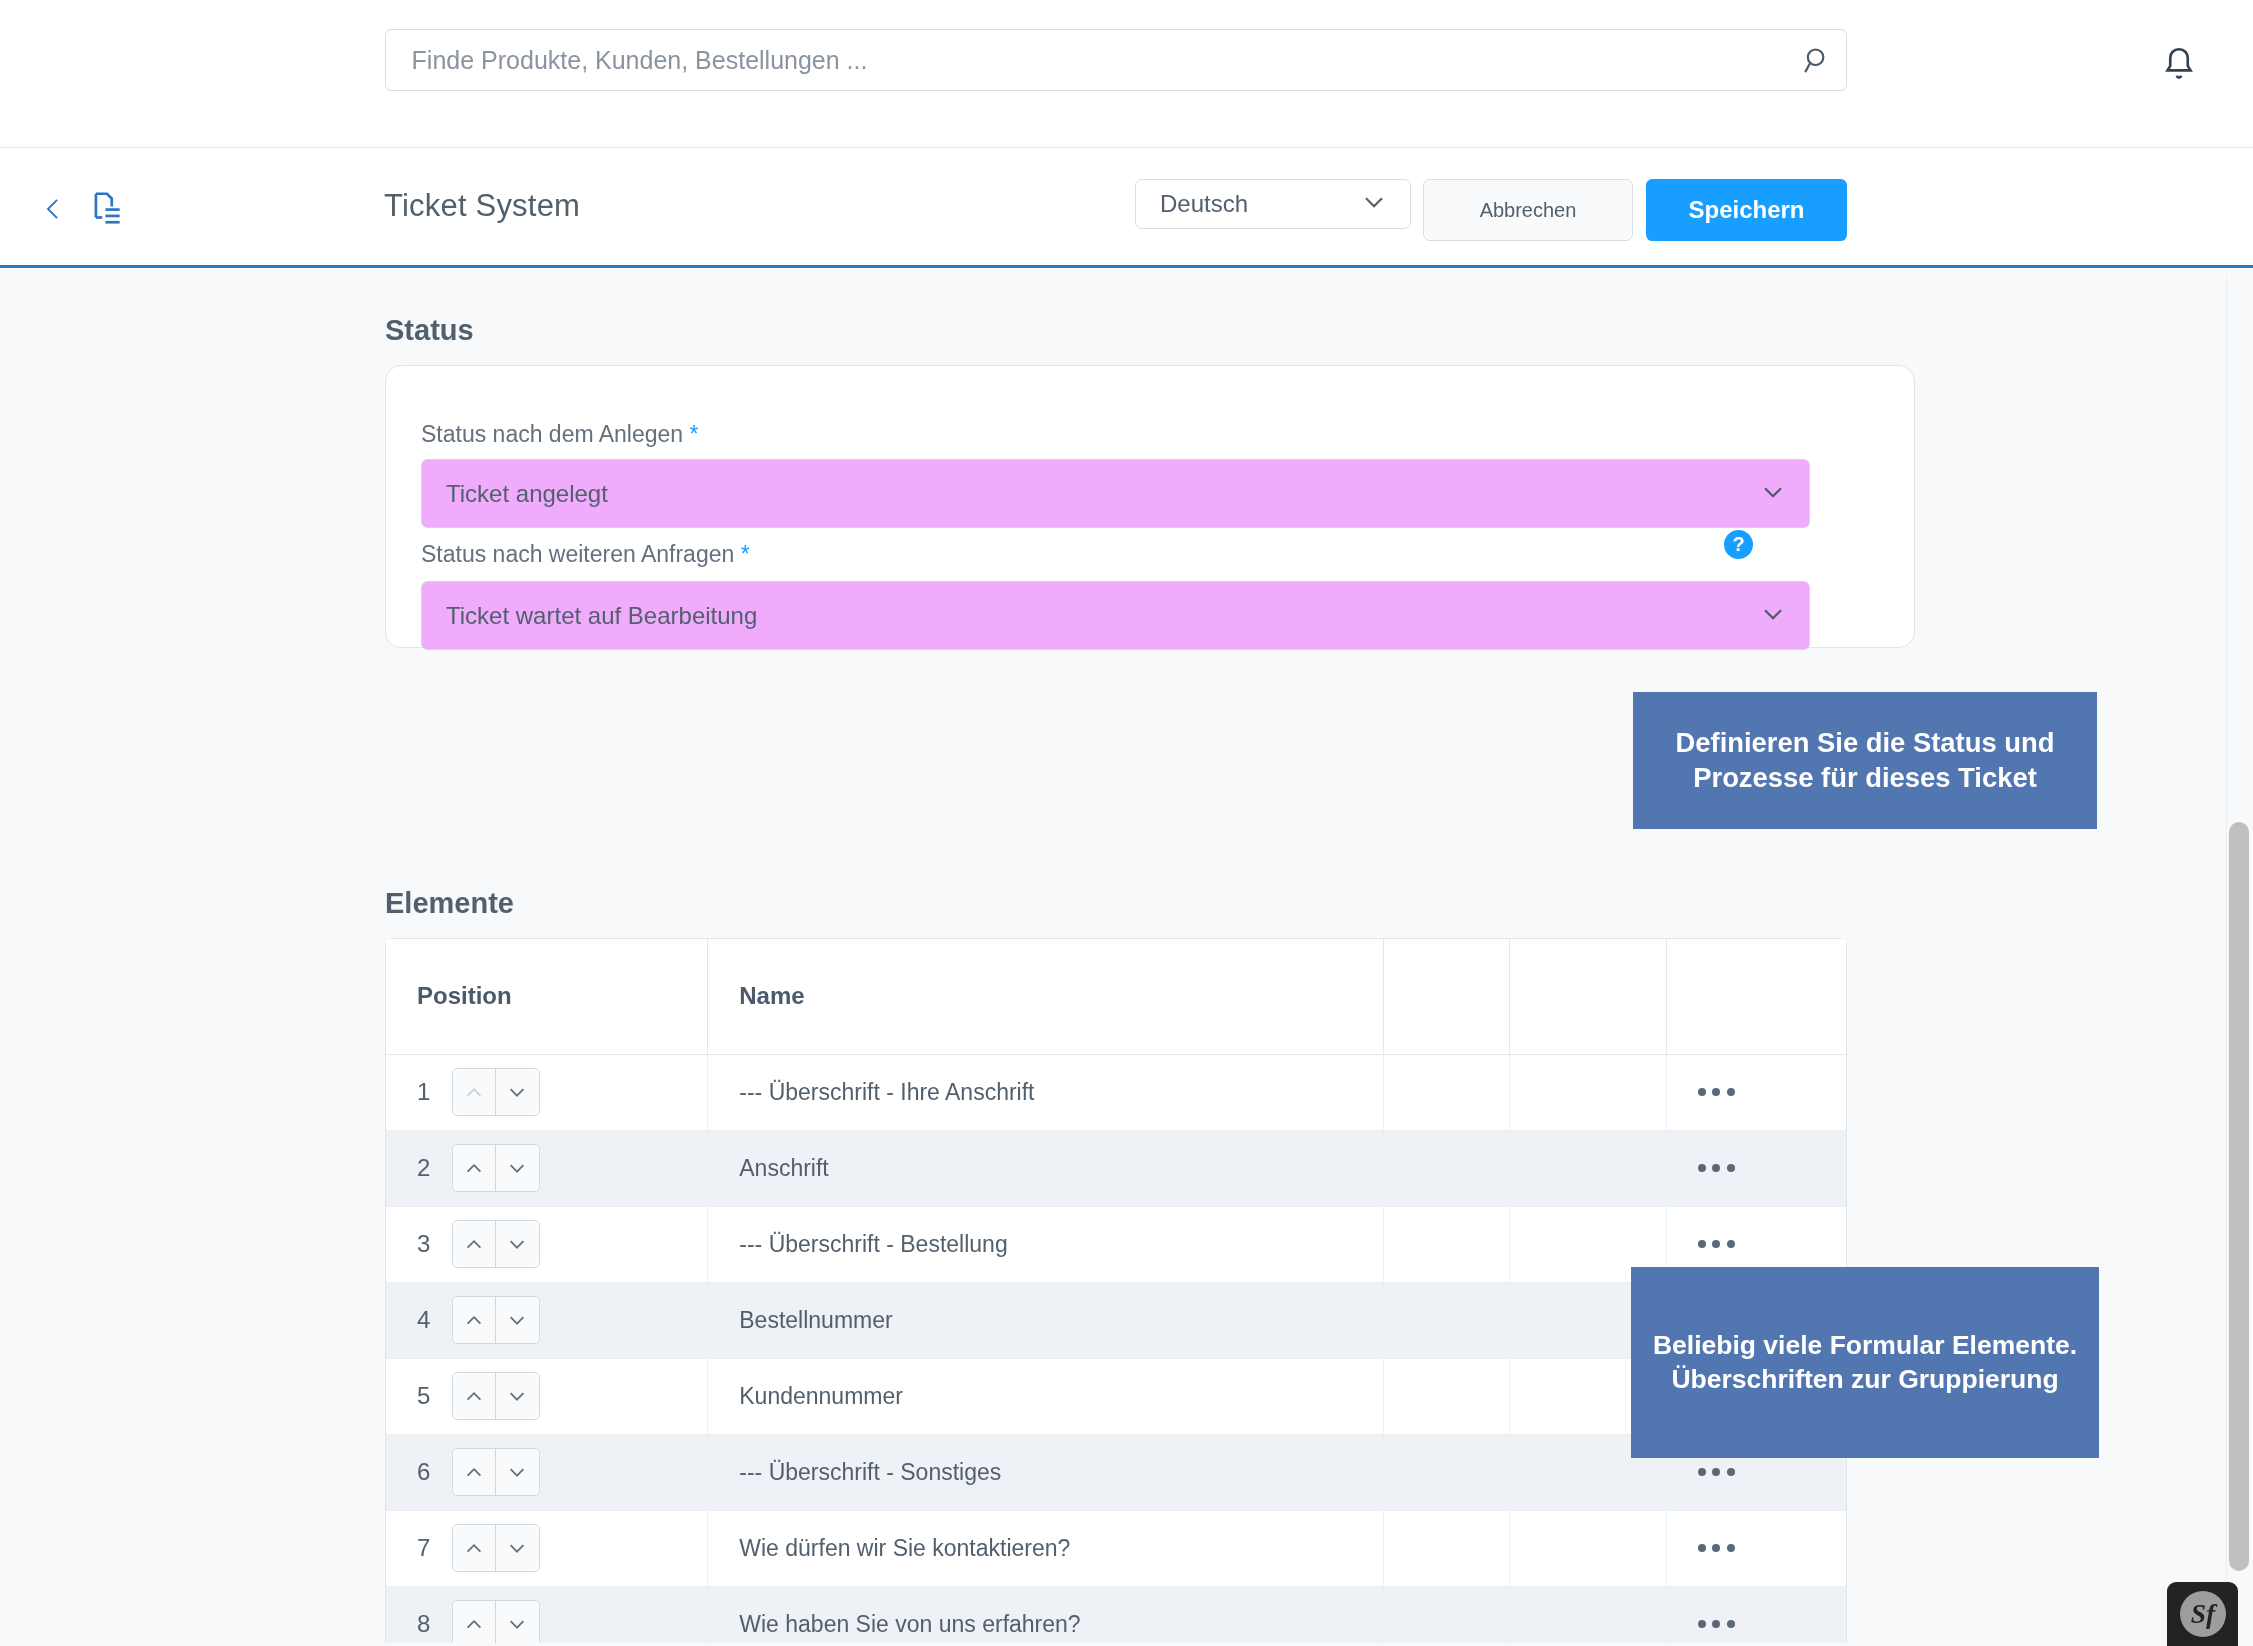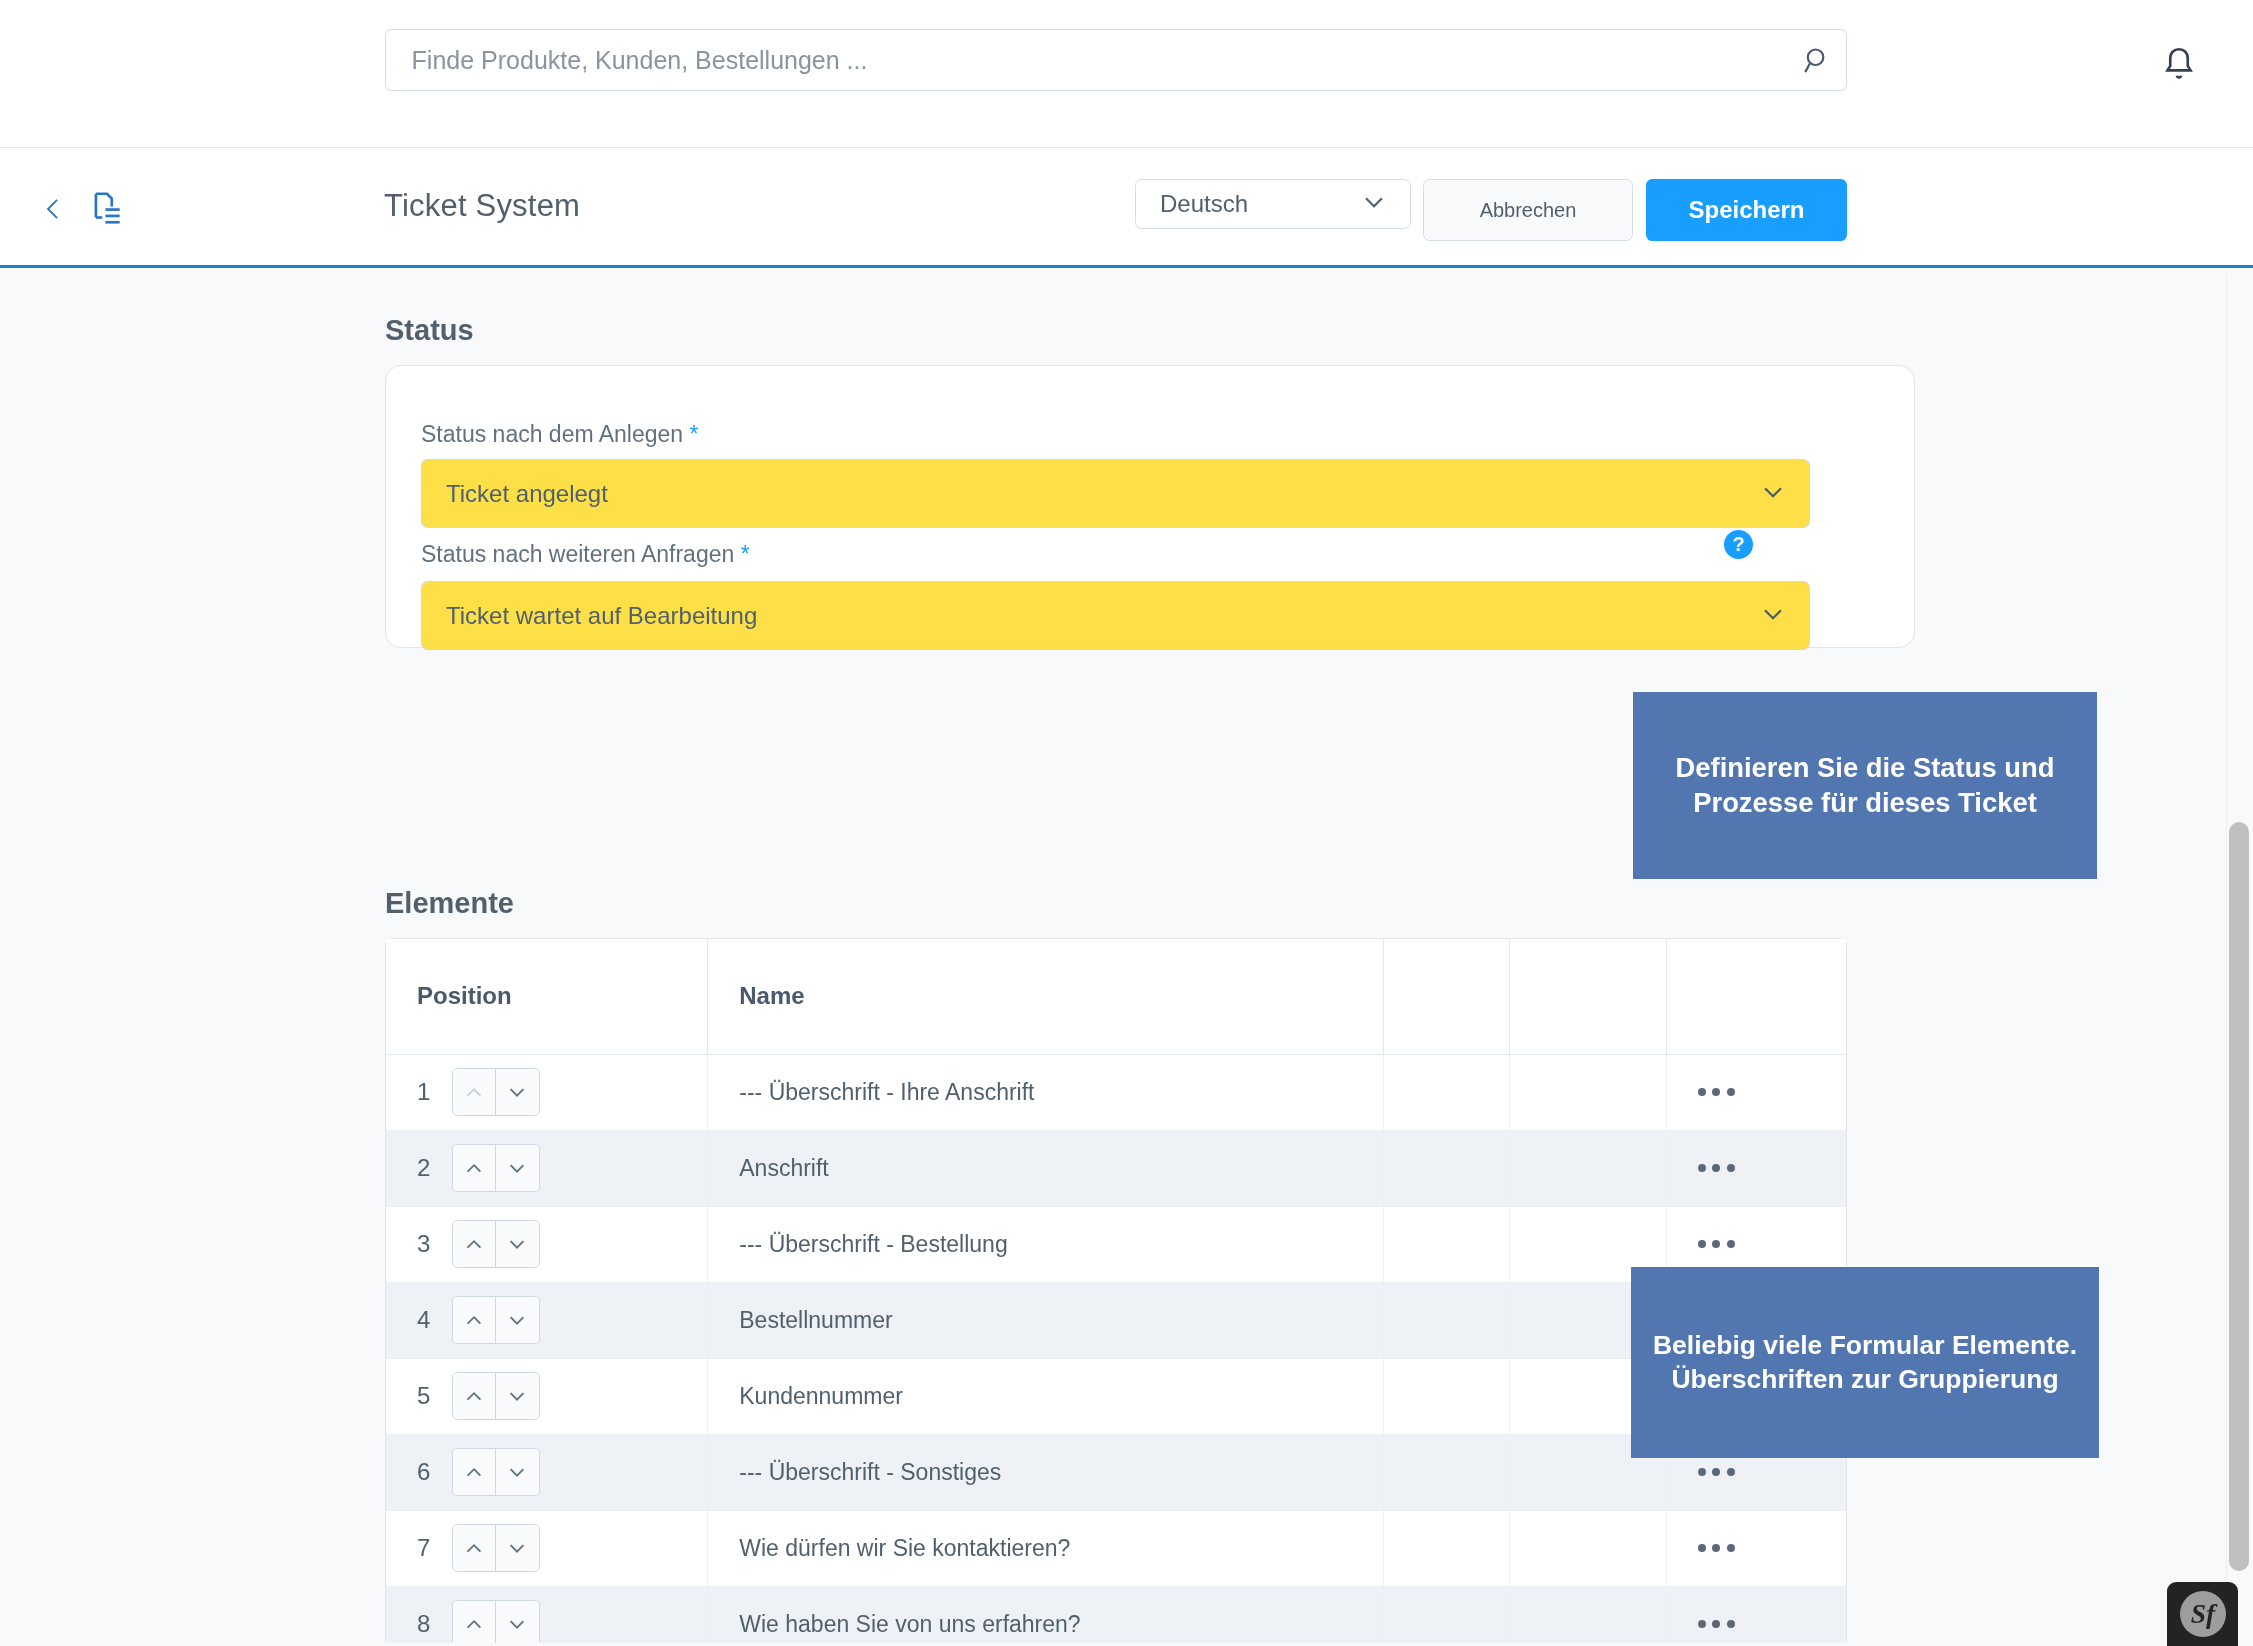--- a/index.html
+++ b/index.html
@@ -141,21 +141,21 @@
     font-size: 23px;
     color: #63707e;
   }
   .req-star { color: #189eff; font-size: 23px; }
 
   .sel-box {
     position: absolute;
     height: 69px;
     border: 1.8px solid #cfd8e0;
     border-radius: 6.4px;
-    background: #fde047;
+    background: #f0abfc;
     display: flex; align-items: center;
     padding: 12px 24px;
     cursor: pointer;
   }
   .sel-box .val { flex: 1; font-size: 24px; color: #52606d; }
   .sel-box .chev { color: #4a5a6a; }
 
   .help-badge {
     position: absolute;
     width: 29px; height: 29px;
@@ -249,21 +249,21 @@
     background: #5276b0;
     color: #ffffff;
     font-weight: bold;
     text-align: center;
     display: flex; align-items: center; justify-content: center;
     line-height: 1.26;
     z-index: 40;
   }
   #callout-status {
     left: 1633px; top: 424px;
-    width: 464px; height: 187px;
+    width: 464px; height: 137px;
     font-size: 27.4px;
   }
   #callout-elemente {
     left: 1631px; top: 999px;
     width: 468px; height: 191px;
     font-size: 26.5px;
   }
 
   
   .scroll-track {

